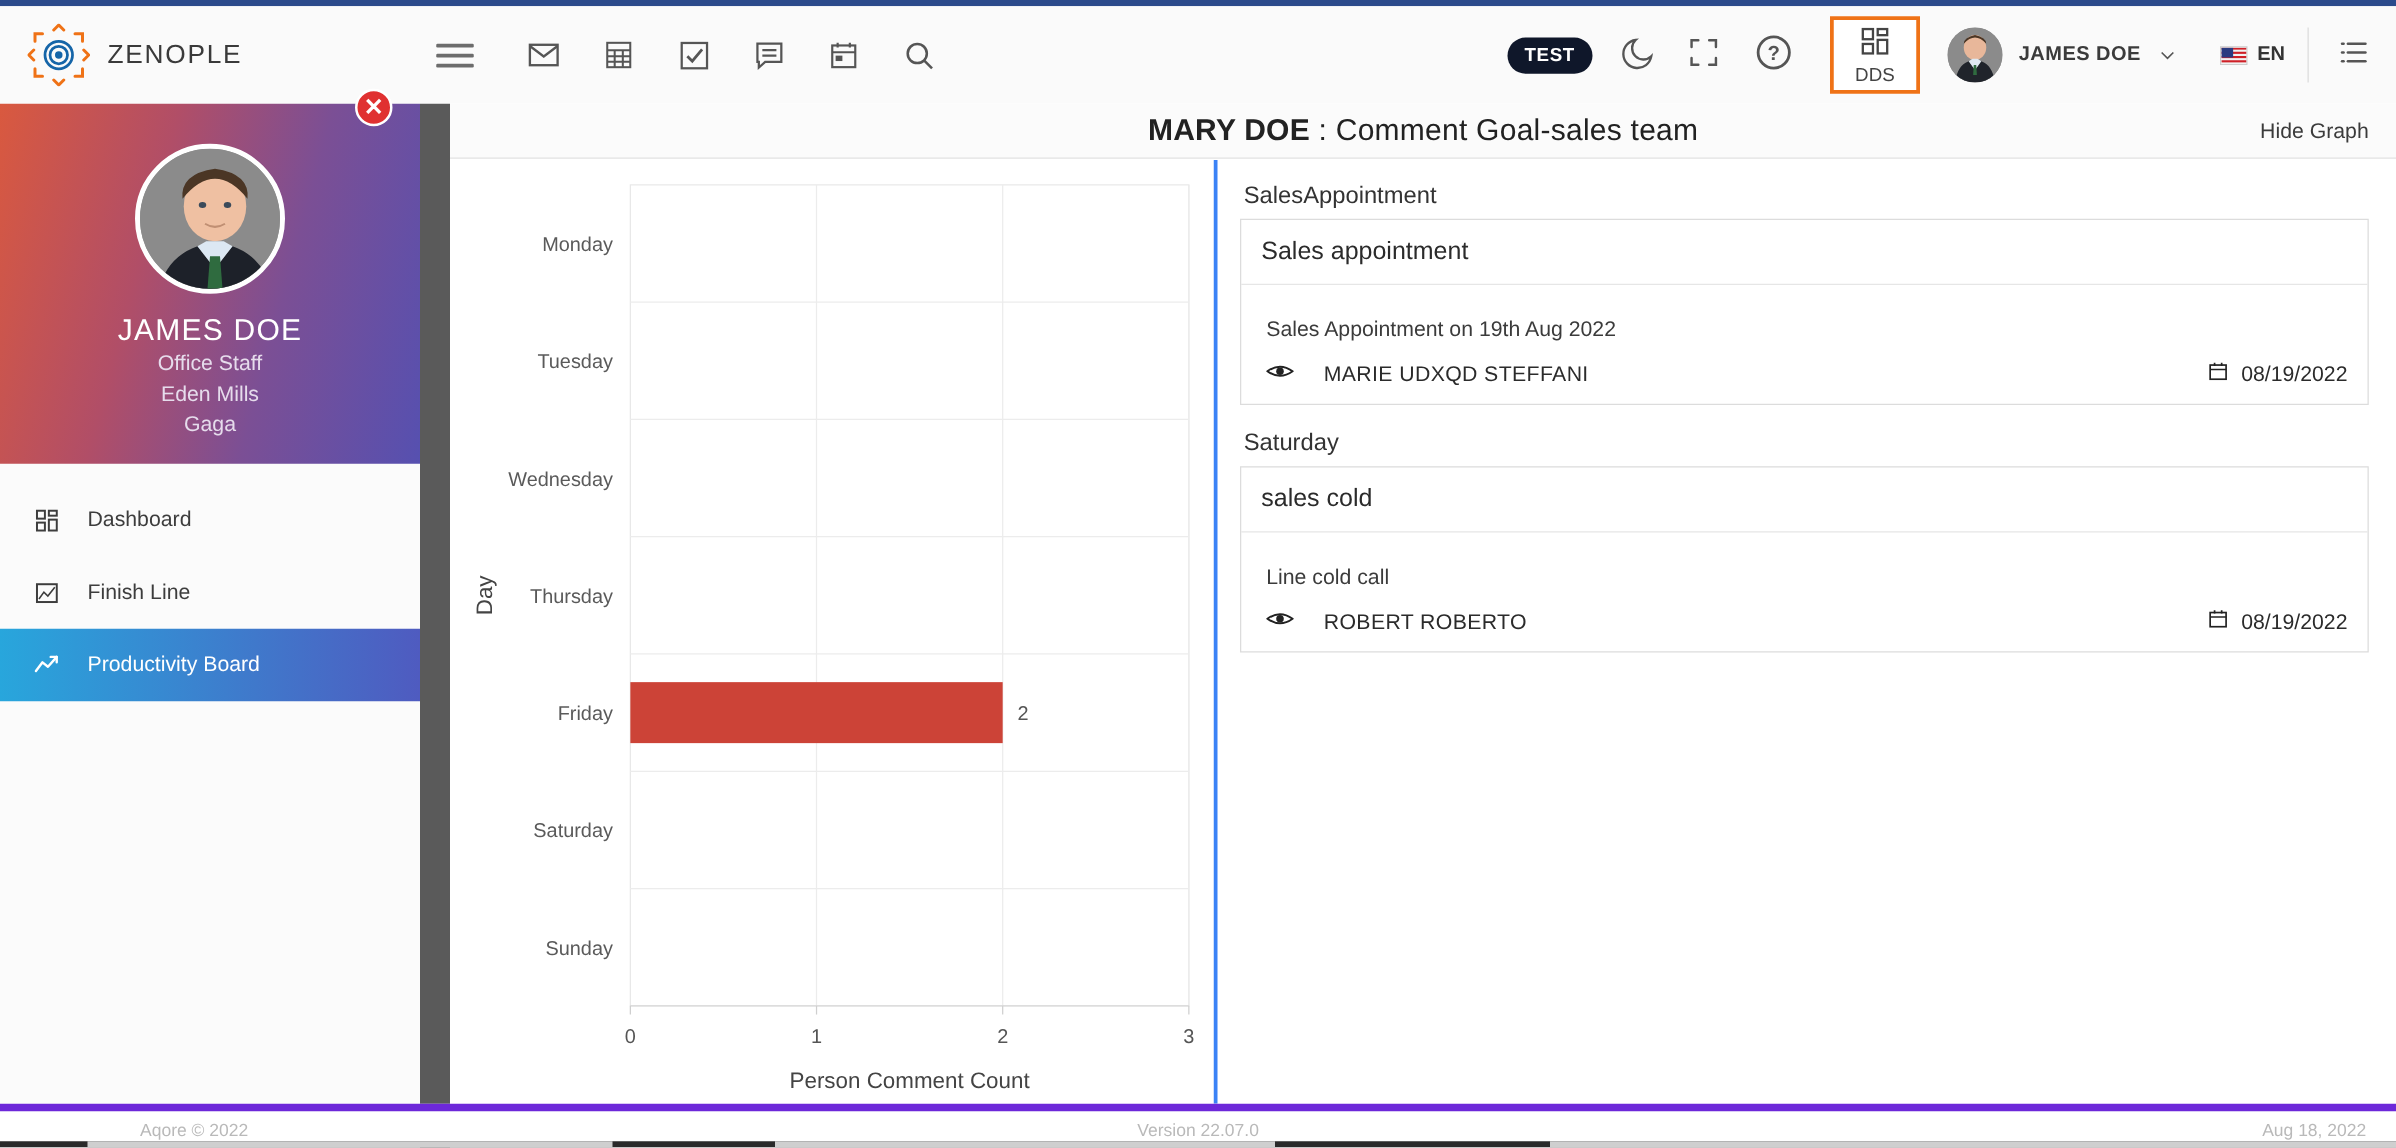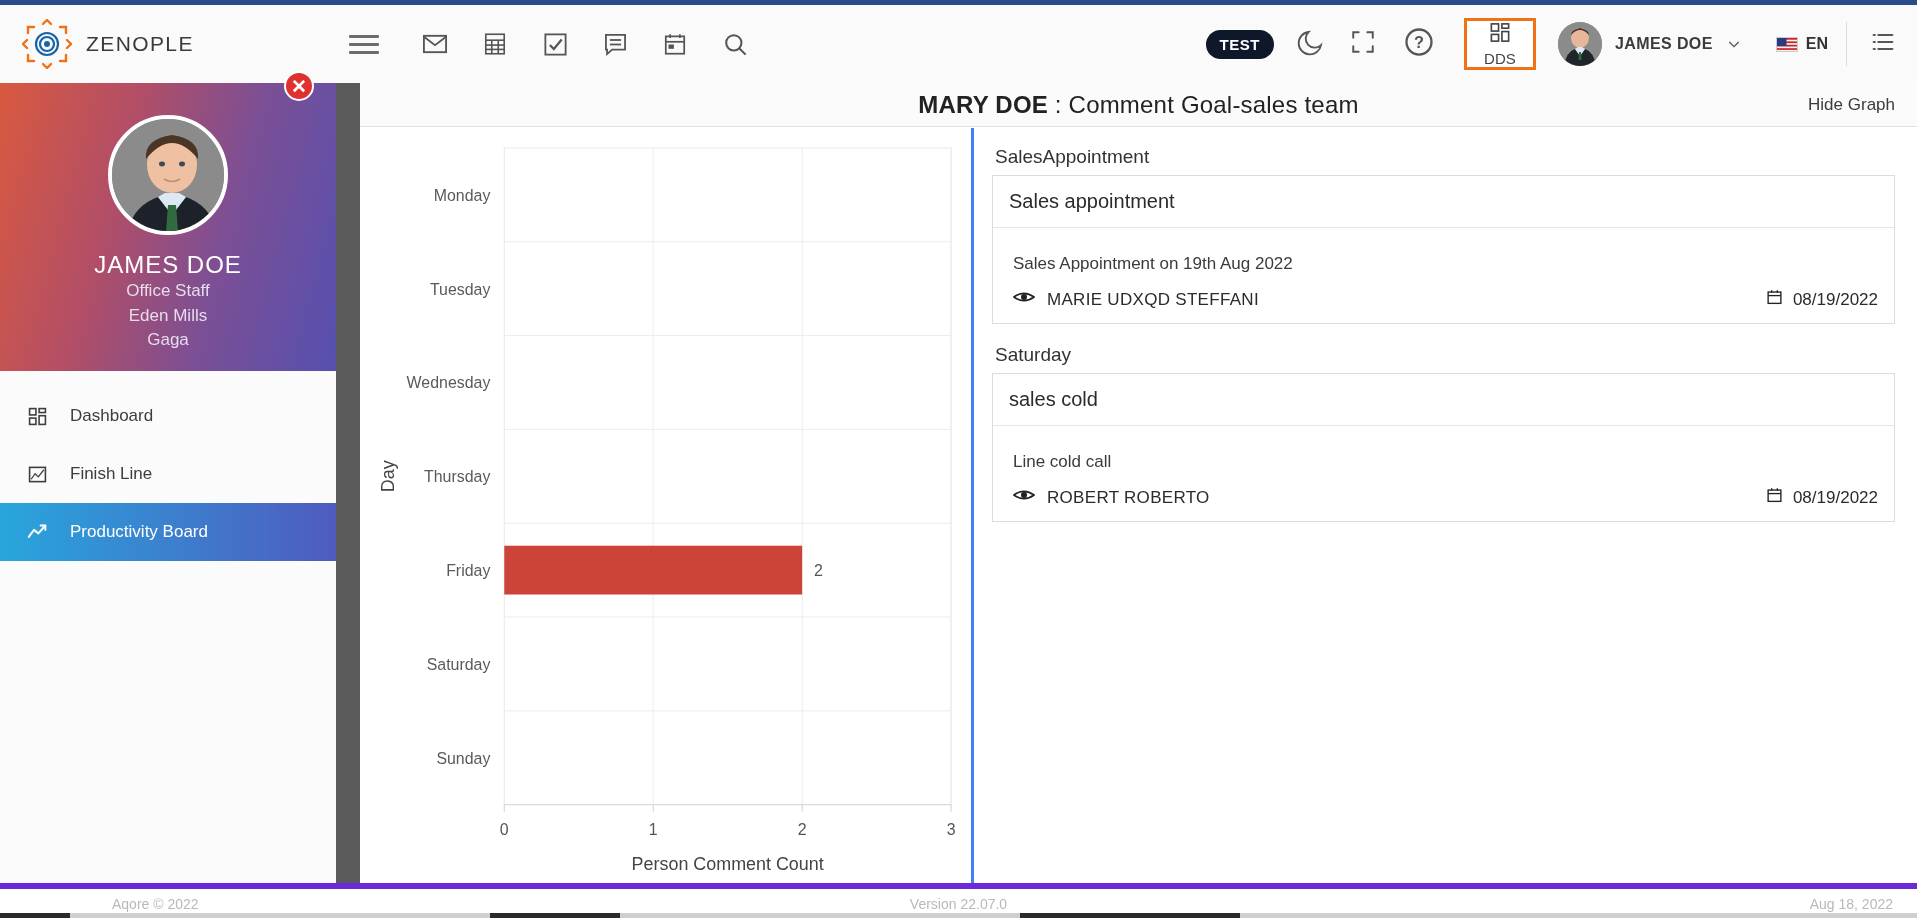--- a/index.html
+++ b/index.html
@@ -25,21 +25,21 @@
   .hamburger span { display:block; width:30px; height:3px; background:#6c6c6c; border-radius:1px; }
 
   .header-tools { display:flex; align-items:center; gap:26px; padding-left:26px; }
   .hicon { width:34px; height:34px; display:flex; align-items:center; justify-content:center; cursor:pointer; color:#555; }
 
   .header-right { margin-left:auto; display:flex; align-items:center; gap:0px; height:78px; }
   .test-pill { background:#0f172a; color:#fff; font-size:15px; font-weight:700; padding:6px 14px; border-radius:16px; letter-spacing:.5px; margin-right:22px; }
   .moon { margin-right:24px; cursor:pointer; }
   .expand { margin-right:28px; cursor:pointer; }
   .help { margin-right:30px; cursor:pointer; }
-  .dds-box { width:72px; height:52px; border:3px solid #ef7216; display:flex; flex-direction:column; align-items:center; justify-content:center; gap:6px; background:#fff; cursor:pointer; }
+  .dds-box { width:72px; height:62px; border:3px solid #ef7216; display:flex; flex-direction:column; align-items:center; justify-content:center; gap:6px; background:#fff; cursor:pointer; }
   .dds-label { font-size:15px; color:#444; }
   .user-chip { display:flex; align-items:center; gap:13px; padding:0 16px 0 22px; cursor:pointer; }
   .avatar-sm { width:44px; height:44px; border-radius:50%; overflow:hidden; background:#8e8e8e; position:relative; flex:0 0 44px; }
   .user-name { font-size:16px; color:#3b3b3b; letter-spacing:.4px; font-weight:600; }
   .lang { display:flex; align-items:center; gap:8px; padding:0 18px; cursor:pointer; }
   .flag { width:22px; height:15px; position:relative; overflow:hidden; border:1px solid #ccc; }
   .lang-txt { font-size:16px; font-weight:700; color:#333; }
   .vdiv { width:1px; height:44px; background:#dcdcdc; }
   .list-icon { padding:0 20px 0 22px; cursor:pointer; }
 
@@ -73,21 +73,21 @@
 
   
   .detail-pane { flex:1; padding:18px 22px 0 18px; overflow:hidden; }
   .group { margin-bottom:20px; }
   .group-title { font-size:19px; color:#333; margin-bottom:7px; padding-left:3px; }
   .card { border:1px solid #dcdcdc; background:#fff; }
   .card-head { padding:14px 16px; font-size:20px; color:#2b2b2b; border-bottom:1px solid #e6e6e6; }
   .card-row { padding:12px 16px 12px 20px; }
   .row-title { font-size:17px; color:#3b3b3b; margin-bottom:14px;margin-top:14px; }
   .row-bottom { display:flex; align-items:center; justify-content:space-between; }
-  .person { display:flex; align-items:center; gap:12px; font-size:17px; color:#2b2b2b; letter-spacing:.3px; }
+  .person { display:flex; align-items:center; gap:24px; font-size:17px; color:#2b2b2b; letter-spacing:.3px; }
   .date { display:flex; align-items:center; gap:10px; font-size:17px; color:#2b2b2b;justify-content:center; }
 
   
   .footer { position:absolute; left:0; bottom:0; width:1917px; height:35px; background:#fff; display:flex; align-items:center; font-size:14px; color:#b9b9b9; border-top:6px solid #6d28d9; }
   .f-left { position:absolute; left:112px; }
   .f-mid { position:absolute; left:50%; transform:translateX(-50%); }
   .f-right { position:absolute; right:24px; }
 
   .taskbar { position:absolute; left:0; bottom:0; width:1917px; height:5px; background:#2a2a2a; }
   .tb-seg { position:absolute; bottom:0; height:5px; background:#cfcfcf; }

